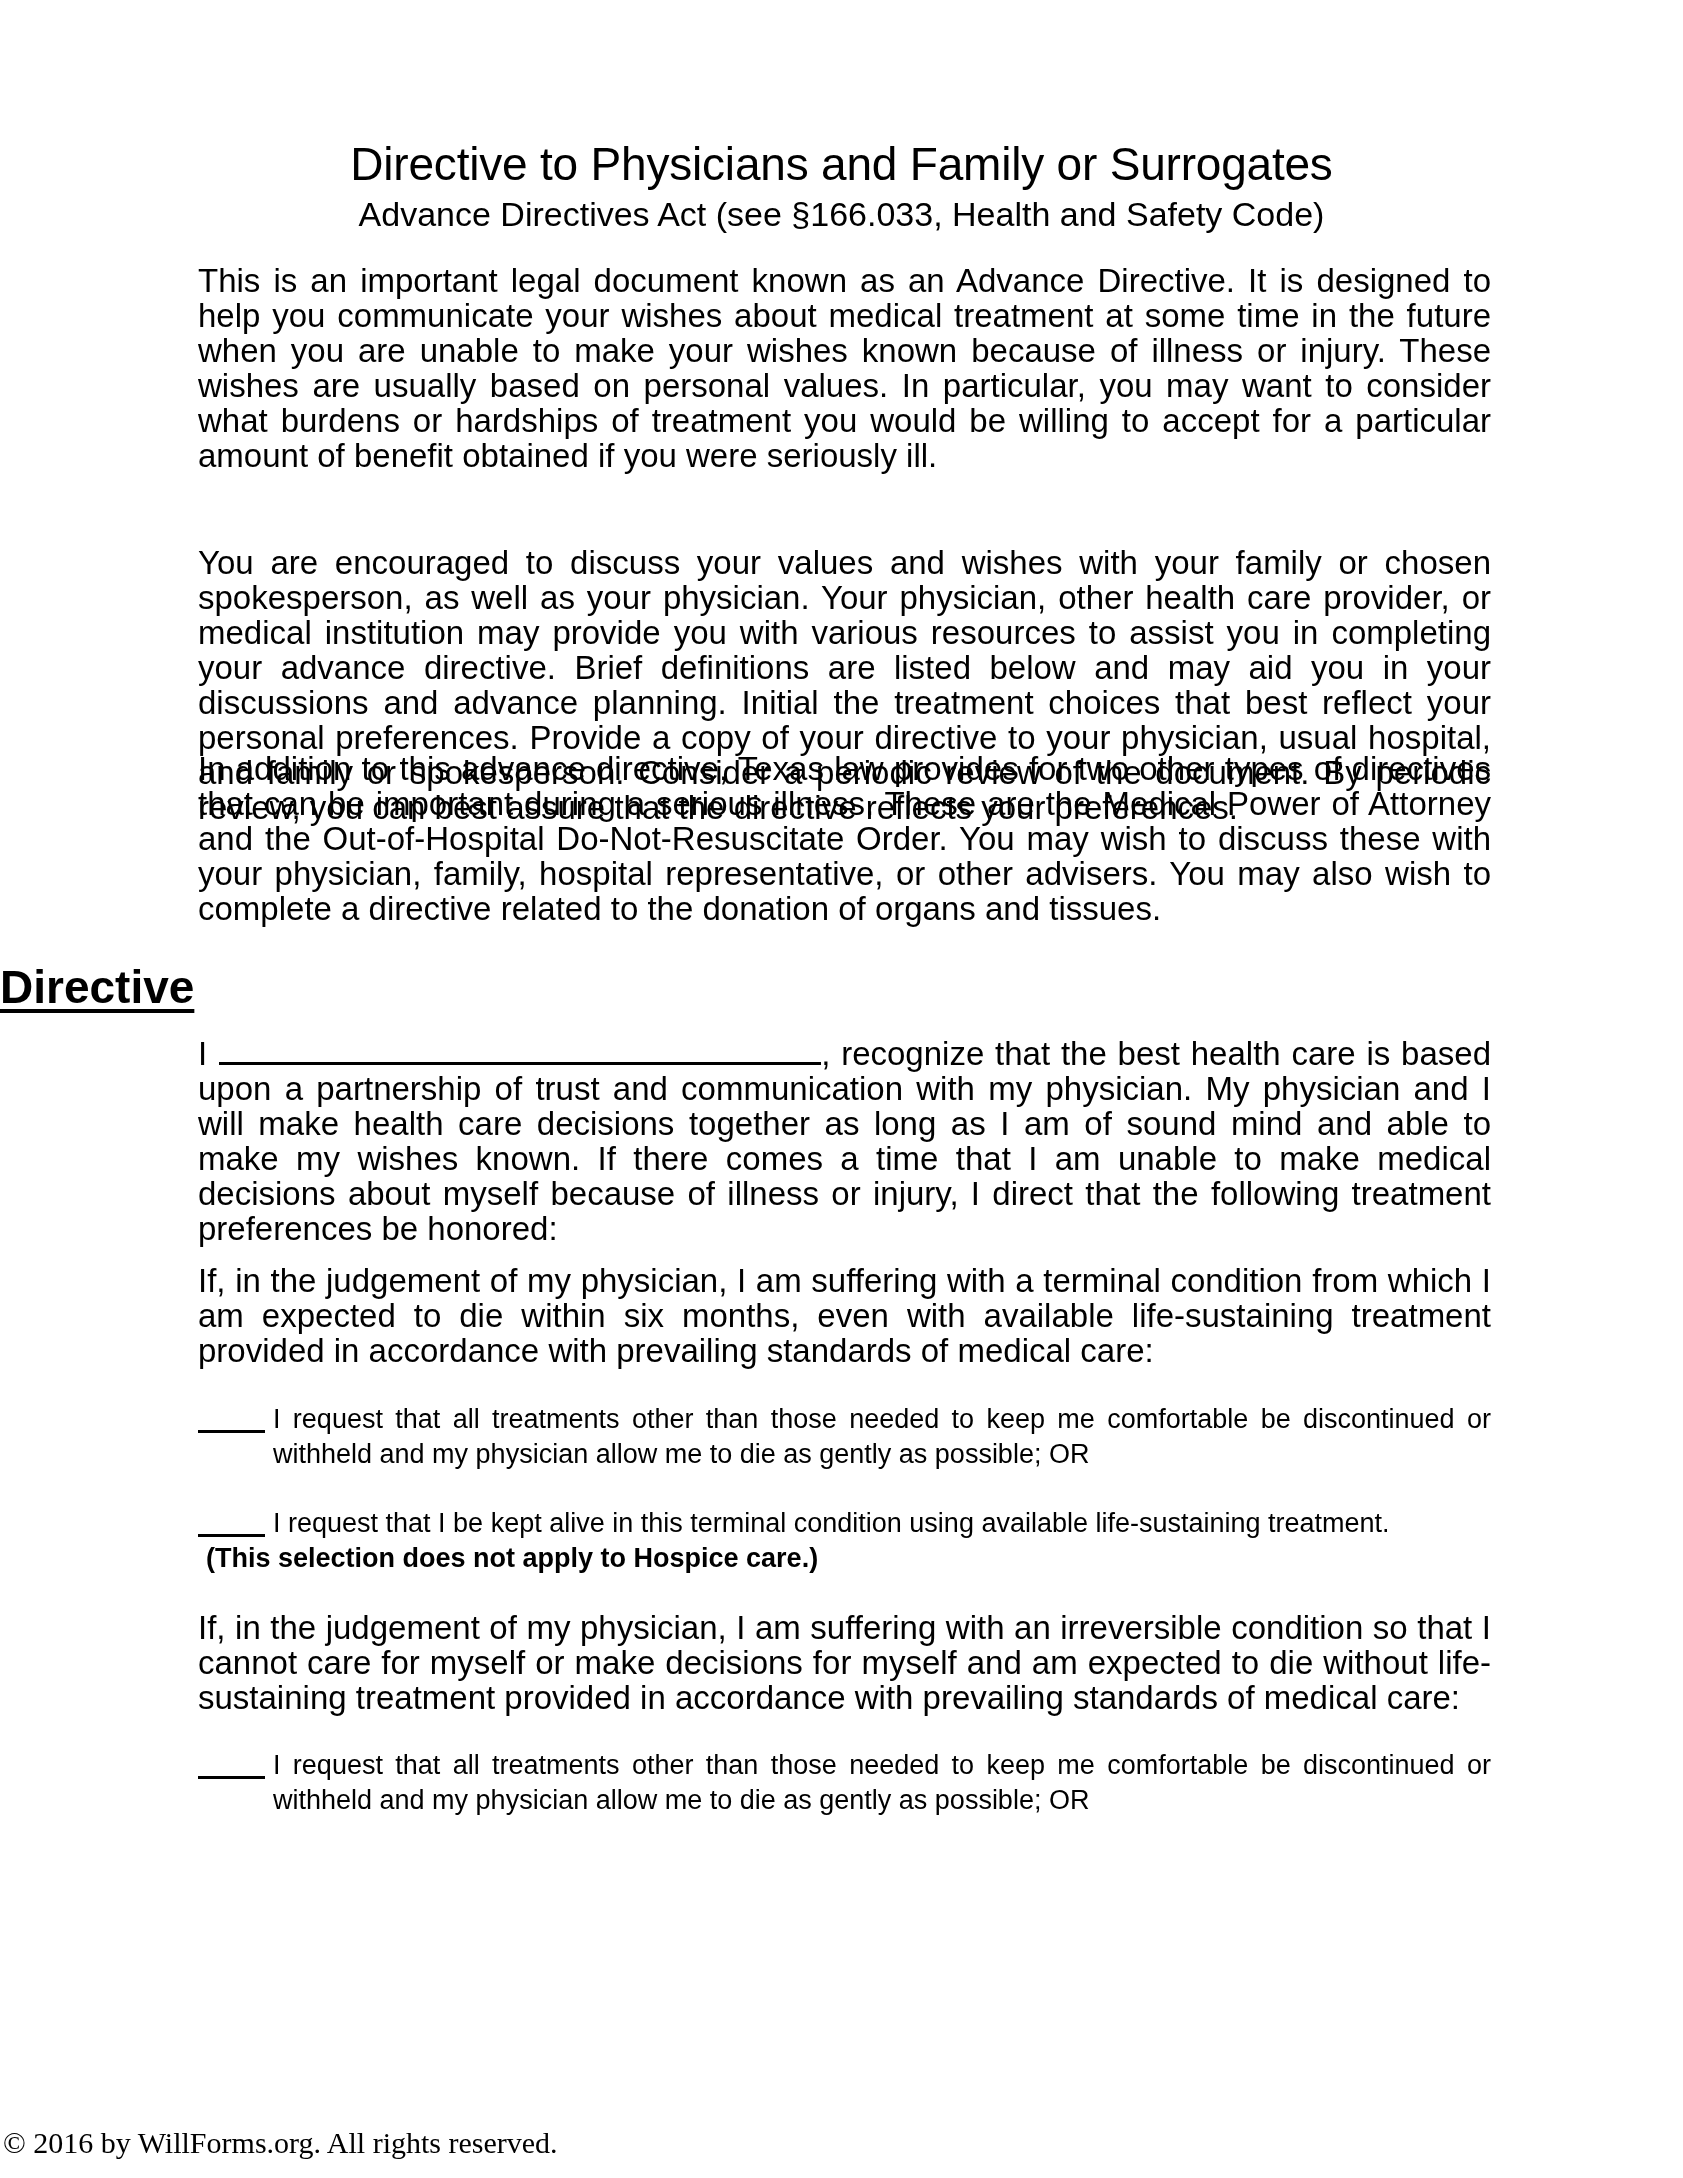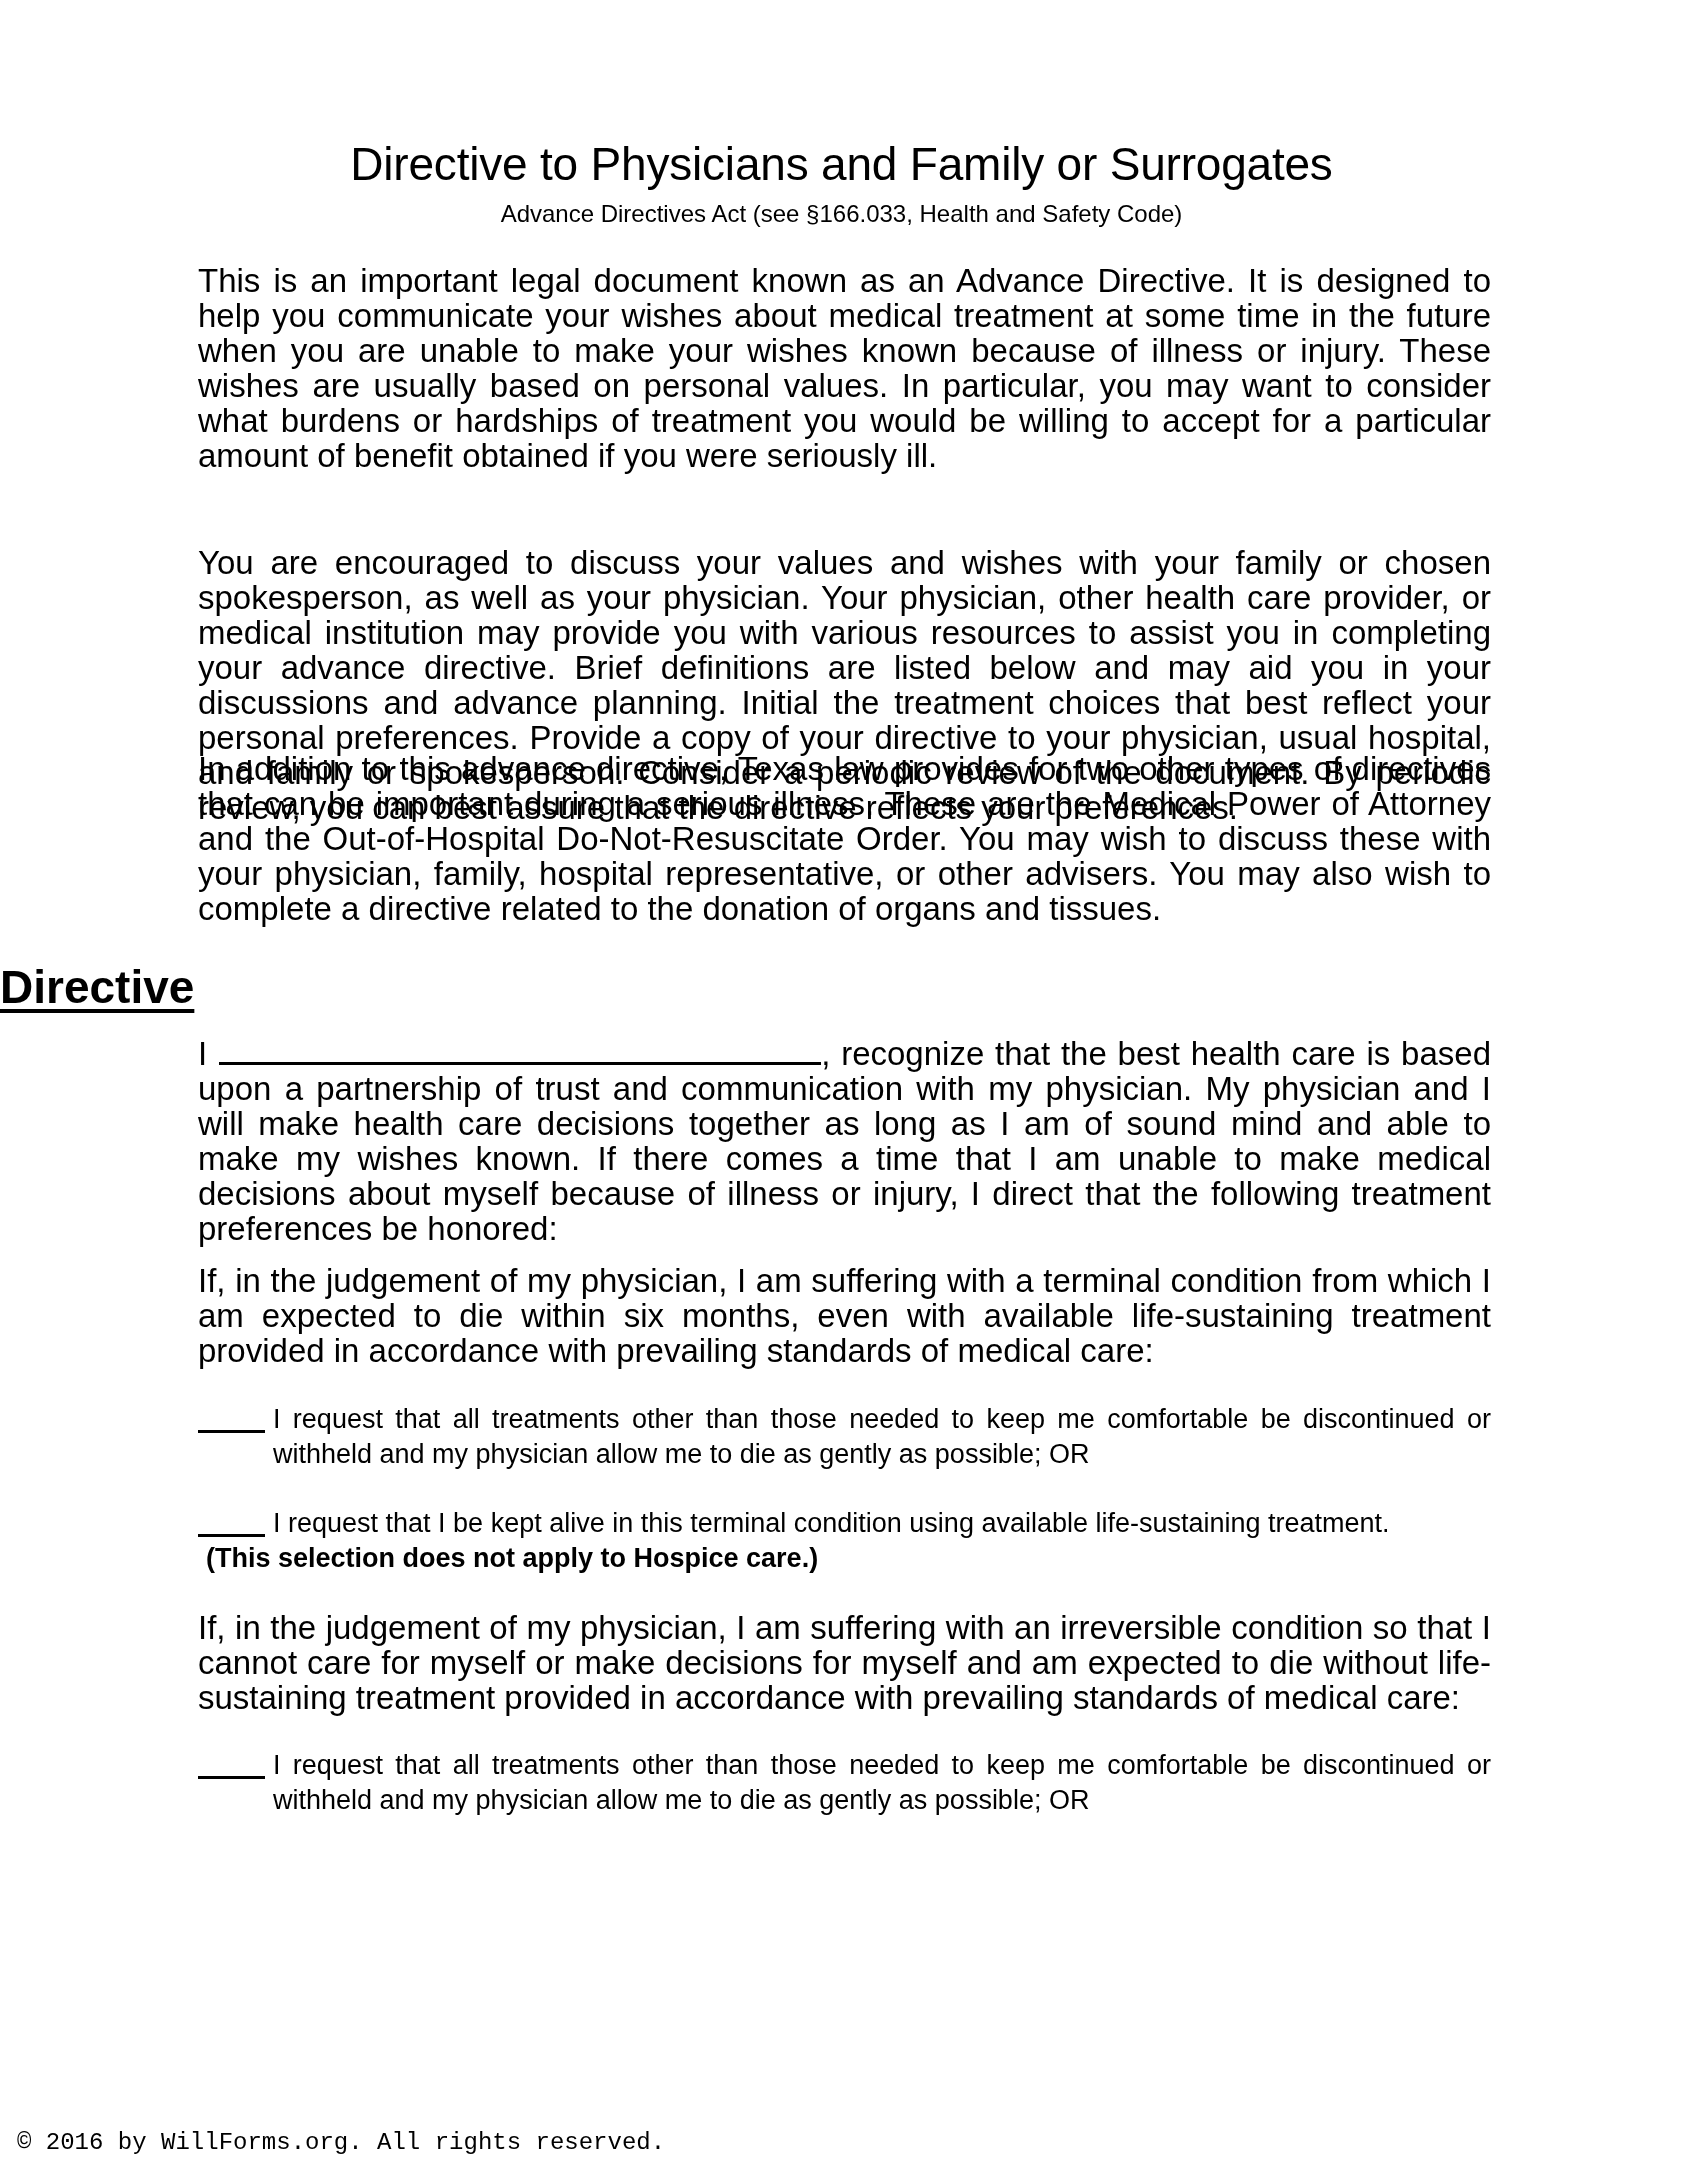--- a/index.html
+++ b/index.html
@@ -28,21 +28,21 @@
       text-align: center;
       font-size: 46px;
       line-height: 55px;
       letter-spacing: -0.2px;
     }
     .subtitle {
       position: absolute;
       left: 0; width: 1683px;
       top: 196px;
       text-align: center;
-      font-size: 24px;
+      font-size: 34px;
       line-height: 36px;
     }
     .para {
       position: absolute;
       left: 198px;
       width: 1293px;
       font-size: 33px;
       line-height: 35px;
       text-align: justify;
       text-align-last: left;
@@ -99,24 +99,24 @@
     }
     .option .bold {
       font-weight: bold;
     }
     .o1 { top: 1402px; }
     .o2 { top: 1506px; }
     .o3 { top: 1748px; }
     .o4 { top: 1852px; }
     .footer {
       position: absolute;
-      left: 17px;
+      left: 3px;
       top: 2125px;
-      font-family: Liberation Mono, monospace;
-      font-size: 24px;
+      font-family: Liberation Serif, serif;
+      font-size: 30px;
       line-height: 36px;
     }
   </style>
 </head>
 <body>
 
 <div class="page">
 
   <div class="title">Directive to Physicians and Family or Surrogates</div>
   <div class="subtitle">Advance Directives Act (see §166.033, Health and Safety Code)</div>

